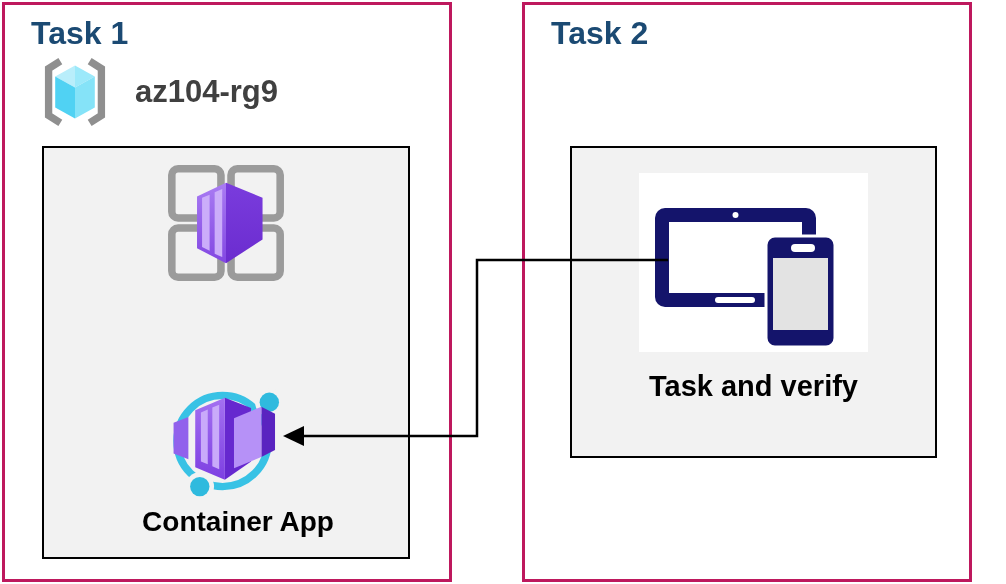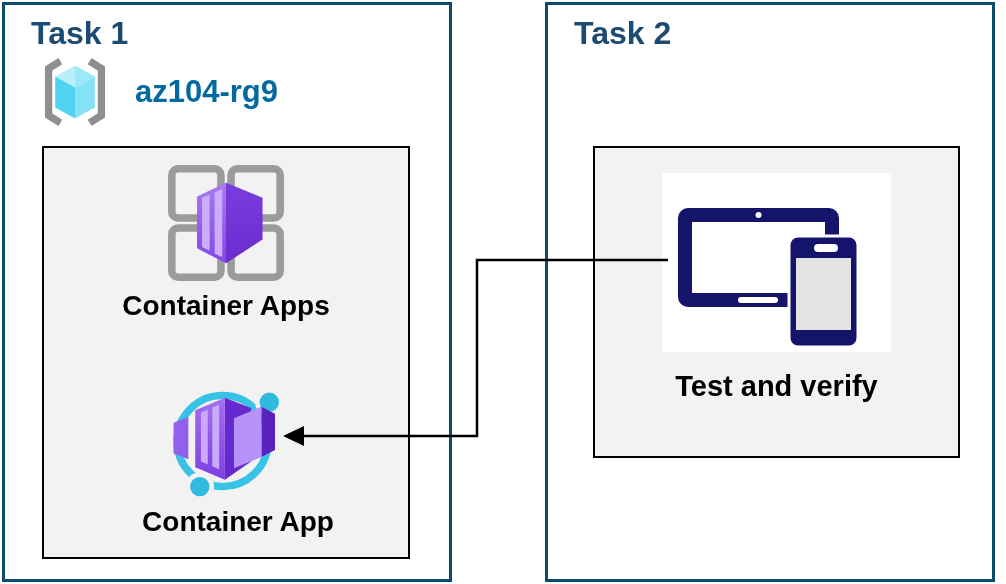--- a/index.html
+++ b/index.html
@@ -1,32 +1,32 @@
 <!DOCTYPE html>
 <html><head>
 <meta charset="utf-8">
 <style>
   html,body { margin:0; padding:0; background:#ffffff; }
   .canvas {
     position:relative; width:1006px; height:584px; background:#ffffff;
     font-family:"Liberation Sans", sans-serif; overflow:hidden;
   }
   .outer-box {
-    position:absolute; border:3px solid #0c4a6e; background:#fff; box-sizing:border-box;
+    position:absolute; border:3px solid #be185d; background:#fff; box-sizing:border-box;
   }
   #task1-box { left:2px; top:2px; width:450px; height:580px; }
-  #task2-box { left:545px; top:2px; width:450px; height:580px; }
+  #task2-box { left:522px; top:2px; width:450px; height:580px; }
   .task-title {
     position:absolute; left:26px; top:10px;
     font-size:32px; font-weight:bold; color:#1b4a73;
   }
   .rg-row {
     position:absolute; left:26px; top:50px; display:flex; align-items:center; gap:16px;
   }
-  .rg-name { font-size:31px; font-weight:bold; color:#0369a1; }
+  .rg-name { font-size:31px; font-weight:bold; color:#404040; }
   .inner-box {
     position:absolute; background:#f2f2f2; border:2px solid #000; box-sizing:border-box;
   }
   #task1-inner { left:37px; top:141px; width:368px; height:413px; }
   #task2-inner { left:45px; top:141px; width:367px; height:312px; }
   .icon-center { position:absolute; left:50%; transform:translateX(-50%); }
   .panel-label {
     position:absolute; left:0; width:100%; text-align:center;
     font-weight:bold; color:#000; font-size:28px; line-height:35px;
   }
@@ -84,21 +84,20 @@
         </g>
         <g>
           <polygon points="50,18 79,30 79,63 50,82" fill="url(#gSide)"></polygon>
           <polygon points="27,29 50,18 50,82 27,70" fill="url(#gFront)"></polygon>
           <polygon points="31,30 37,27.5 37,72 31,69" fill="#cbadfa"></polygon>
           <polygon points="41,25.5 47,23 47,77 41,74.5" fill="#cbadfa"></polygon>
         </g>
       </svg>
 
       <div class="panel-label" id="env-label">
-        <div>Container Apps</div>
       </div>
 
       <svg class="icon-center" style="top:236px" width="116" height="114" viewBox="0 0 100 100">
         <defs>
           <linearGradient id="gAppFront" x1="0" y1="0" x2="0" y2="1">
             <stop offset="0" stop-color="#a471f1"></stop>
               <stop offset="1" stop-color="#7d3fe2"></stop>
           </linearGradient>
         </defs>
         <circle cx="47" cy="50" r="40" fill="none" stroke="#38c2e5" stroke-width="6.5"></circle>
@@ -133,21 +132,21 @@
             <circle cx="96.5" cy="42" r="3" fill="#ffffff"></circle>
             <rect x="76" y="124" width="40" height="6" rx="3" fill="#ffffff"></rect>
           </g>
           <g>
             <rect x="127" y="63" width="69" height="111" rx="9" fill="#14146b" stroke="#ffffff" stroke-width="3"></rect>
             <rect x="134" y="85" width="55" height="72" fill="#e3e3e3"></rect>
             <rect x="152" y="71" width="24" height="8" rx="4" fill="#ffffff"></rect>
           </g>
         </svg>
       </div>
-      <div class="panel-label" id="verify-label">Test and verify</div>
+      <div class="panel-label" id="verify-label">Task and verify</div>
     </div>
   </div>
 
   <svg id="connector-svg">
     <polyline points="301,436 477,436 477,260 668,260" fill="none" stroke="#000000" stroke-width="2.5"></polyline>
     <polygon points="283,436 304,426 304,446" fill="#000000"></polygon>
   </svg>
 
 </div>
 

